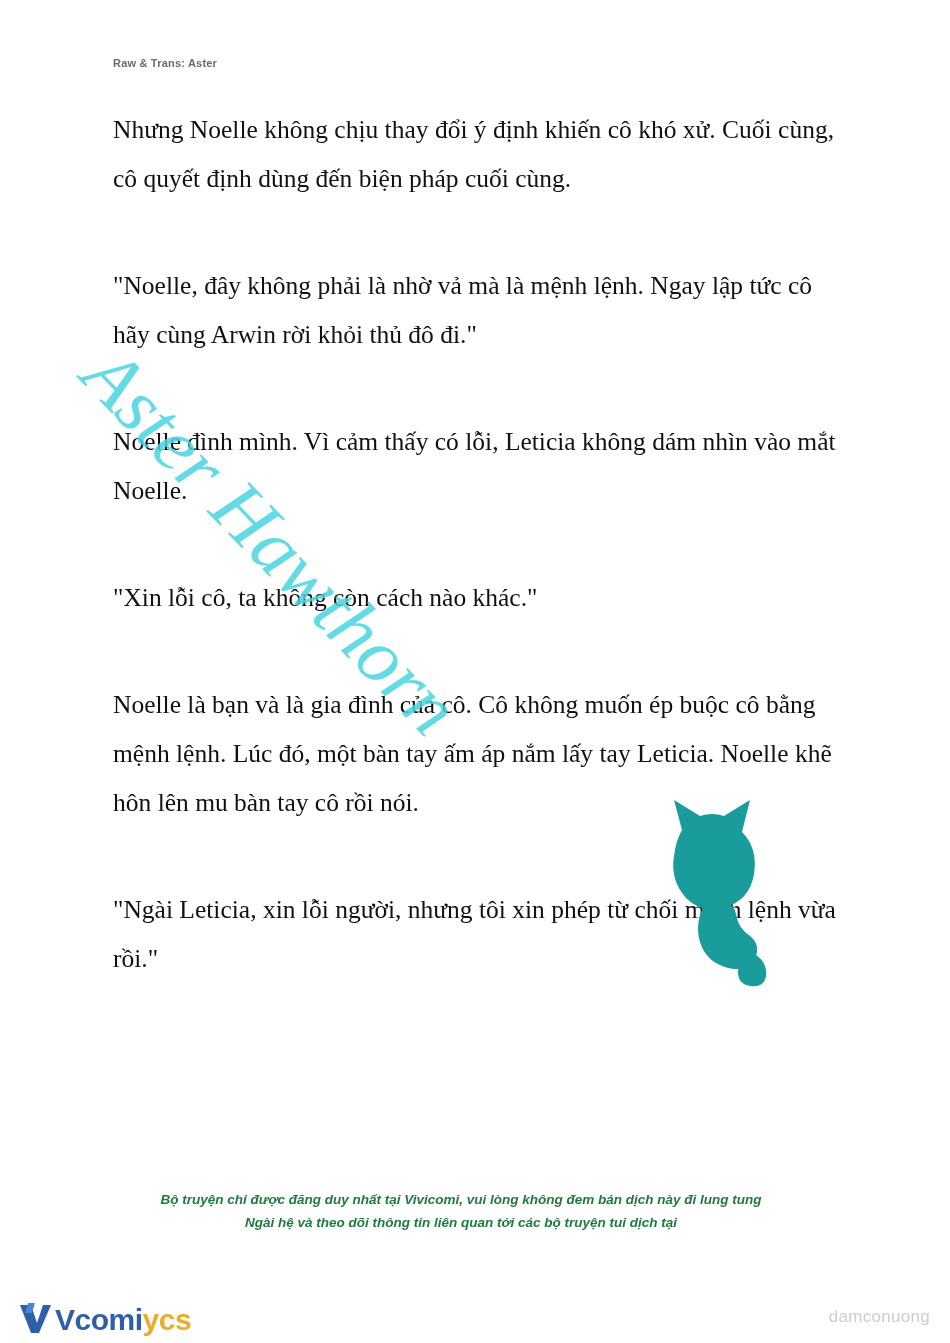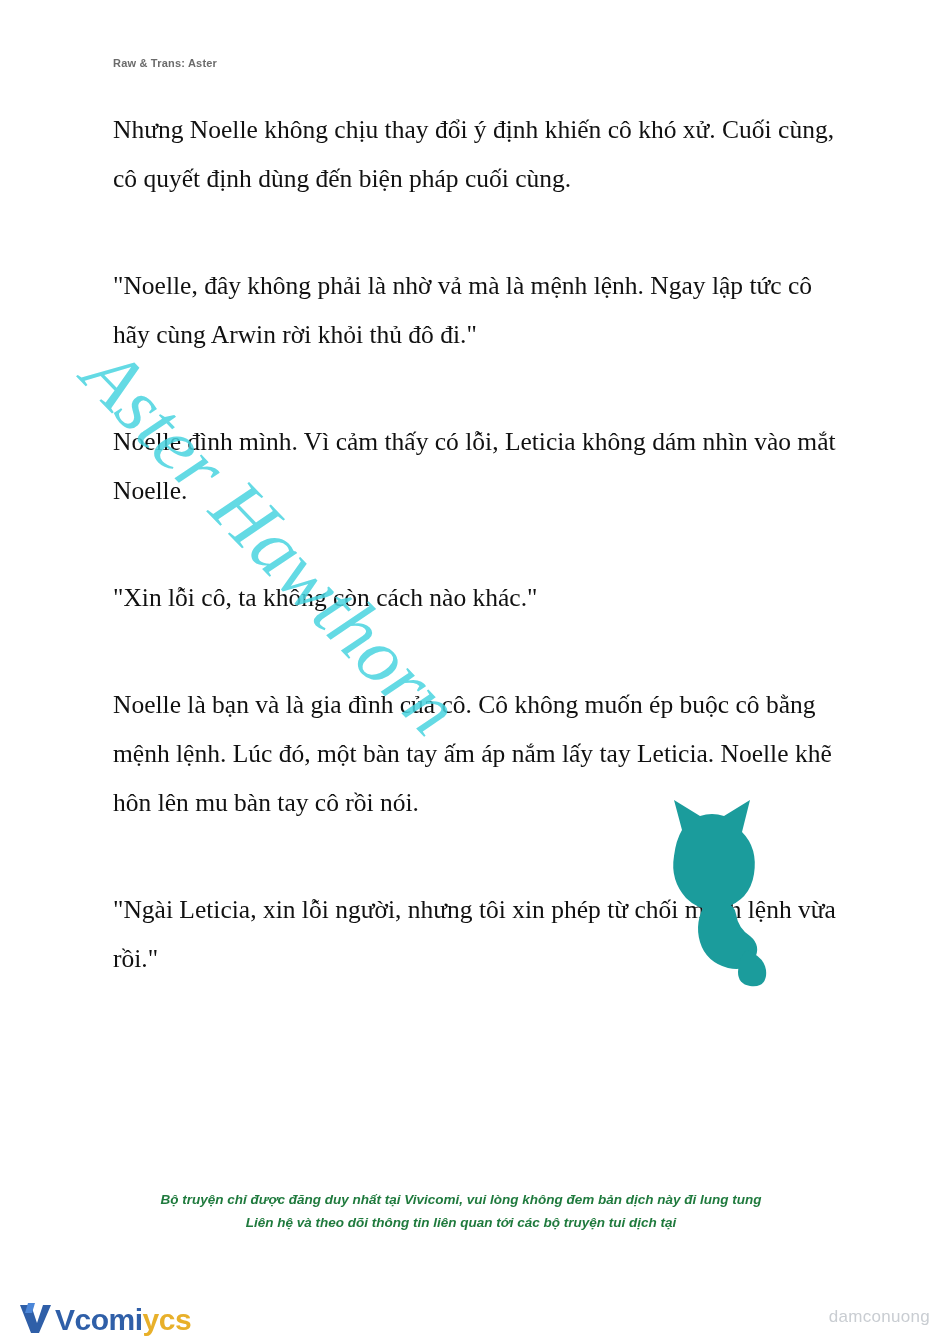--- a/index.html
+++ b/index.html
@@ -160,21 +160,21 @@
       <g fill="#1b9c9c">
         <path d="M32 40 L24 10 L50 26 Q62 22 74 26 L100 10 L92 42 Q108 58 104 84 Q100 110 74 118 Q52 124 36 108 Q20 90 24 66 Q26 50 32 40 Z"></path>
         <path d="M56 112 Q44 132 50 152 Q56 172 78 178 Q96 182 104 170 Q112 156 100 146 Q88 138 86 124 Q84 114 74 112 Z"></path>
         <path d="M96 160 Q118 168 116 186 Q114 198 100 196 Q88 194 88 182 Q88 170 96 160 Z"></path>
       </g>
     </svg>
   </div>
 
   <div class="footer-note">
     <div>Bộ truyện chỉ được đăng duy nhất tại Vivicomi, vui lòng không đem bản dịch này đi lung tung</div>
-    <div>Liên hệ và theo dõi thông tin liên quan tới các bộ truyện tui dịch tại</div>
+    <div>Ngài hệ và theo dõi thông tin liên quan tới các bộ truyện tui dịch tại</div>
   </div>
 
   <div class="bottom-bar">
     <div class="logo">
       <span class="logo-mark">
         <svg width="34" height="34" viewBox="0 0 34 34" xmlns="http://www.w3.org/2000/svg">
           <path d="M2 4 L13 4 L19 22 L25 4 L33 4 L21 32 L13 32 Z" fill="#2f5fa8"></path>
           <path d="M10 2 L17 2 L14 12 L7 12 Z" fill="#4b86d8"></path>
         </svg>
       </span>

